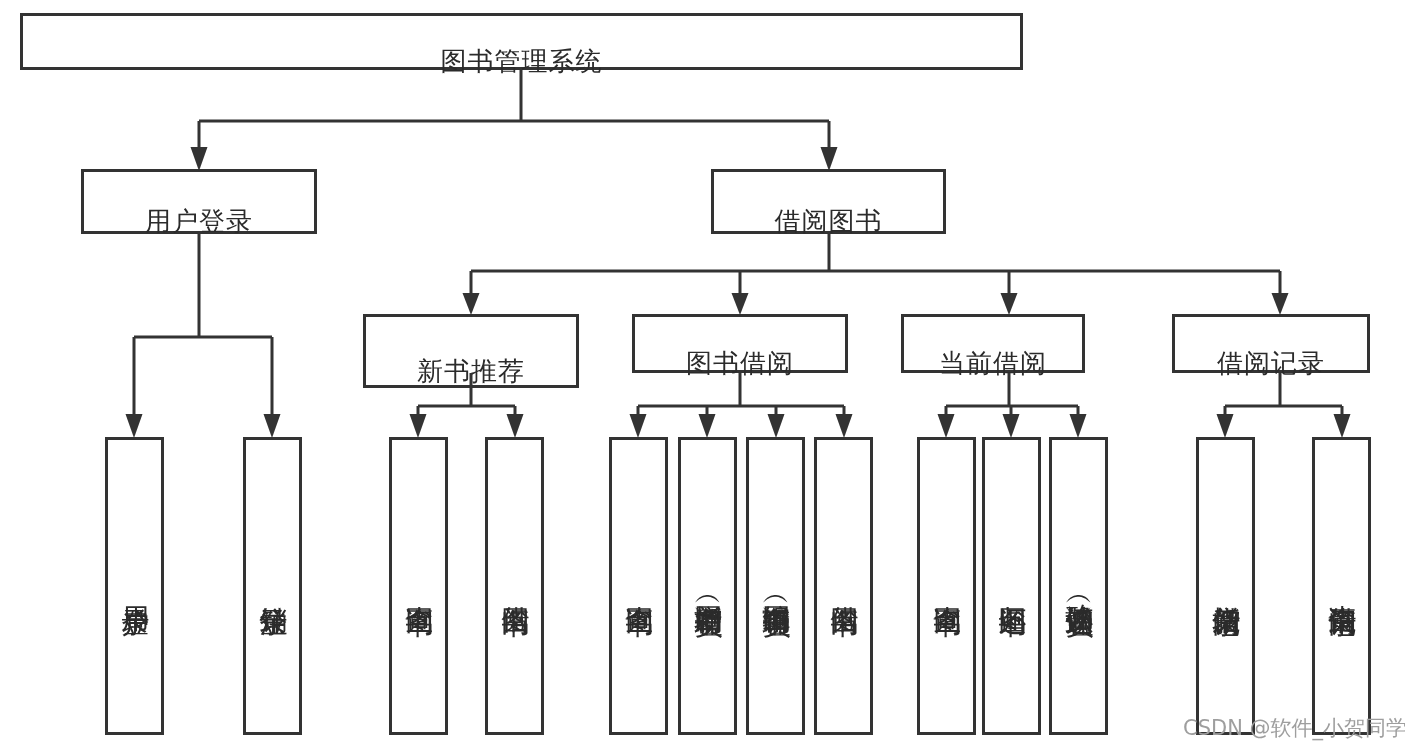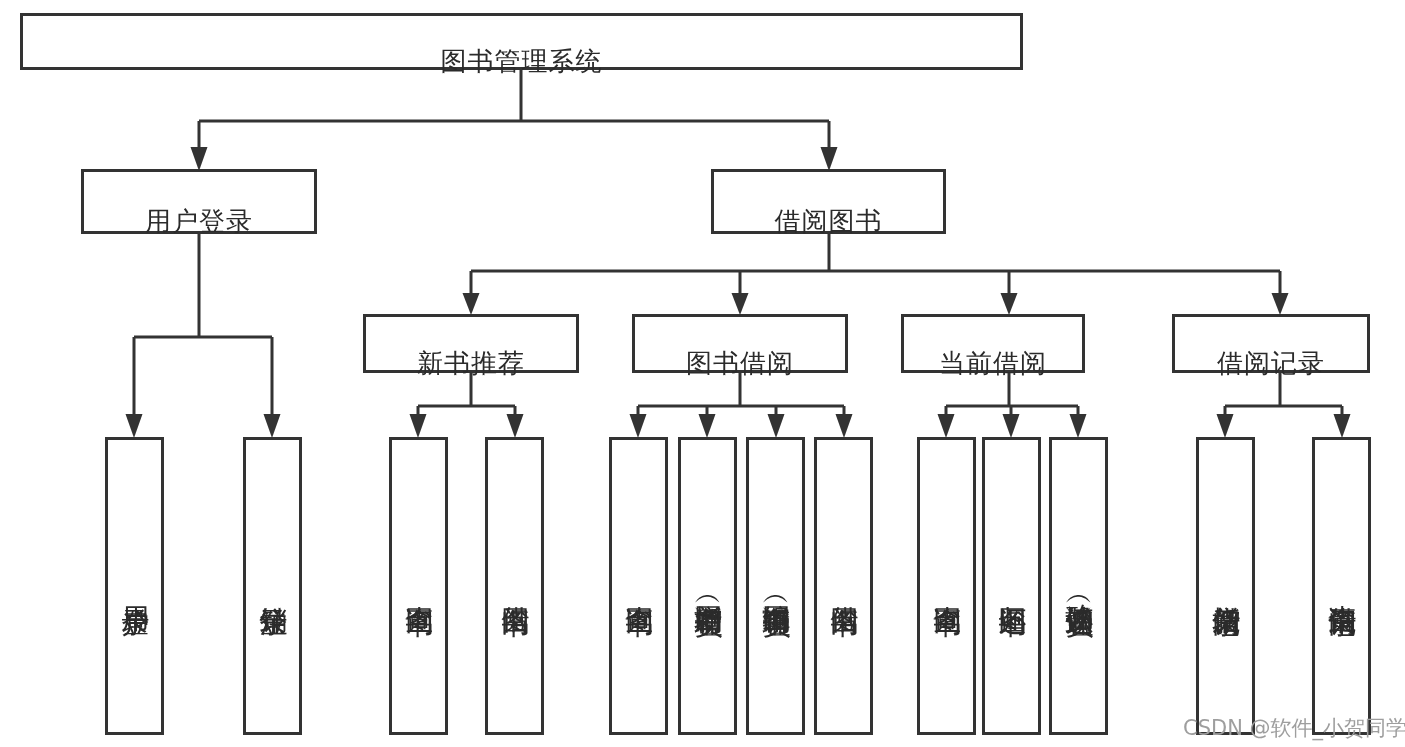--- a/index.html
+++ b/index.html
@@ -65,21 +65,21 @@
     <span class="lbl">图书管理系统</span>
   </div>
 
   <div class="node h" style="left:81px;top:169px;width:236px;height:65px">
     <span class="lbl">用户登录</span>
   </div>
   <div class="node h" style="left:711px;top:169px;width:235px;height:65px">
     <span class="lbl">借阅图书</span>
   </div>
 
-  <div class="node h" style="left:363px;top:314px;width:216px;height:59px">
+  <div class="node h" style="left:363px;top:314px;width:216px;height:74px">
     <span class="lbl">新书推荐</span>
   </div>
   <div class="node h" style="left:632px;top:314px;width:216px;height:59px">
     <span class="lbl">图书借阅</span>
   </div>
   <div class="node h" style="left:901px;top:314px;width:184px;height:59px">
     <span class="lbl">当前借阅</span>
   </div>
   <div class="node h" style="left:1172px;top:314px;width:198px;height:59px">
     <span class="lbl">借阅记录</span>

